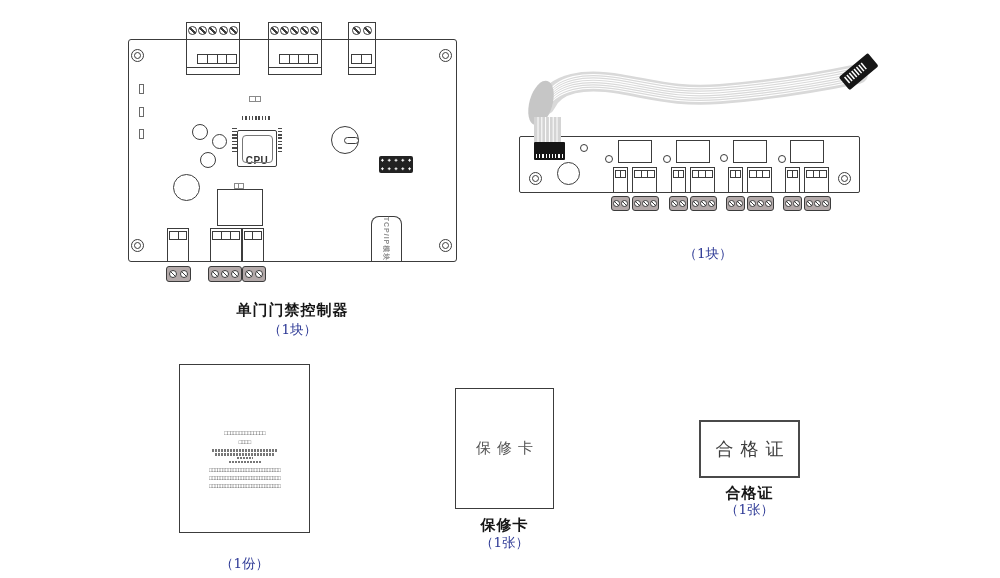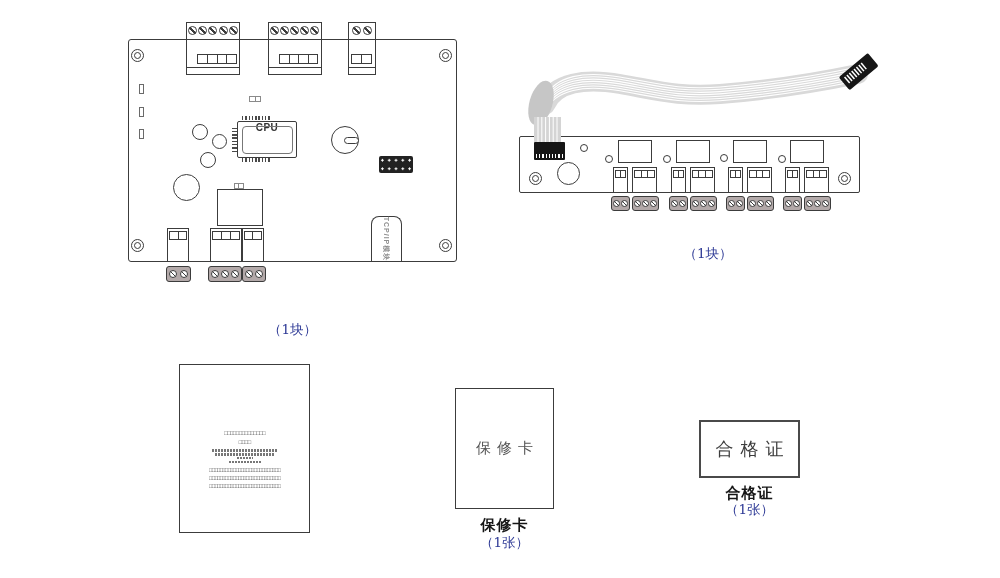--- a/index.html
+++ b/index.html
@@ -108,21 +108,21 @@
 
   <div class="abs" style="left:249px;top:95.5px;width:12px;height:6px;border:1px solid #8a8a8a;display:flex">
     <i style="flex:1;border-right:1px solid #8a8a8a"></i>
       <i style="flex:1"></i>
   </div>
 
   <div class="pinsH" style="left:242px;top:115.5px;width:30px"></div>
   <div class="pinsH" style="left:242px;top:157.5px;width:30px"></div>
   <div class="pinsV" style="left:232px;top:125.5px;height:26px"></div>
   <div class="pinsV" style="left:277.5px;top:125.5px;height:26px"></div>
-  <div class="abs ol" style="left:237px;top:121px;width:60px;height:37px;border-radius:2px;display:flex;align-items:flex-start;justify-content:center">
+  <div class="abs ol" style="left:237px;top:130px;width:40px;height:37px;border-radius:2px;display:flex;align-items:flex-end;justify-content:center">
     <div style="position:absolute;inset:3.5px;border:1px solid #777;border-radius:4px"></div>
     <span style="font-size:10px;font-weight:bold;color:#333;letter-spacing:0.5px">CPU</span>
   </div>
 
   <div class="circ" style="left:192px;top:124px;width:16px;height:16px"></div>
   <div class="circ" style="left:211.5px;top:133.5px;width:15px;height:15px"></div>
   <div class="circ" style="left:200px;top:152px;width:16px;height:16px"></div>
   <div class="circ" style="left:173px;top:174px;width:27px;height:27px"></div>
 
   <div class="circ" style="left:331px;top:126px;width:28px;height:28px"></div>
@@ -168,20 +168,21 @@
   <div class="gblk" style="left:208px;top:265.5px;width:33.5px;height:16px">
     <i class="scr w"></i>
       <i class="scr w"></i>
       <i class="scr w"></i>
   </div>
   <div class="gblk" style="left:241.5px;top:265.5px;width:24.5px;height:16px">
     <i class="scr w"></i>
       <i class="scr w"></i>
   </div>
 
+  <div class="lbl" style="left:128px;top:301px;width:329px">单门门禁控制器</div>
   <div class="qty" style="left:128px;top:321px;width:329px">（1块）</div>
 </div>
 
 <div class="abs" style="inset:0">
   <div class="abs ol" style="left:519px;top:136px;width:341px;height:57px;border-radius:2px"></div>
 
   <svg class="abs" style="left:500px;top:25px;width:400px;height:175px" viewBox="0 0 400 175" fill="none">
     <g>
       <path d="M45,80 C55,57 85,53 120,59 C160,66 180,72 220,69 C270,65 310,59 358,49" stroke="#d9d9d9" stroke-width="20" stroke-linecap="round"></path>
       <g stroke="#ffffff" stroke-width="1.1">
@@ -343,20 +344,21 @@
     <div class="boxrow">□□□□□□□□□□□□□□</div>
     <div class="boxrow" style="margin-top:1px">□□□□</div>
     <div class="tbar" style="width:66px;height:2.5px;margin-top:3px"></div>
     <div class="tbar" style="width:60px;height:2.5px"></div>
     <div class="tbar" style="width:16px;height:2px"></div>
     <div class="tbar" style="width:32px;height:2px;margin-bottom:3px"></div>
     <div class="boxrow dense">□□□□□□□□□□□□□□□□□□□□□□□□□□□</div>
     <div class="boxrow dense">□□□□□□□□□□□□□□□□□□□□□□□□□□□</div>
     <div class="boxrow dense">□□□□□□□□□□□□□□□□□□□□□□□□□□□</div>
   </div>
+  <div class="qty" style="left:179px;top:555px;width:131px">（1份）</div>
 </div>
 
 <div class="abs" style="inset:0">
   <div class="abs" style="left:455px;top:388px;width:99px;height:121px;border:1.5px solid #3c3c3c;background:#fff;display:flex;align-items:center;justify-content:center">
     <span class="cardtext" style="font-size:15px;letter-spacing:6px;margin-left:6px;color:#555">保修卡</span>
   </div>
   <div class="lbl" style="left:455px;top:516px;width:99px">保修卡</div>
   <div class="qty" style="left:455px;top:534px;width:99px">（1张）</div>
 </div>
 

